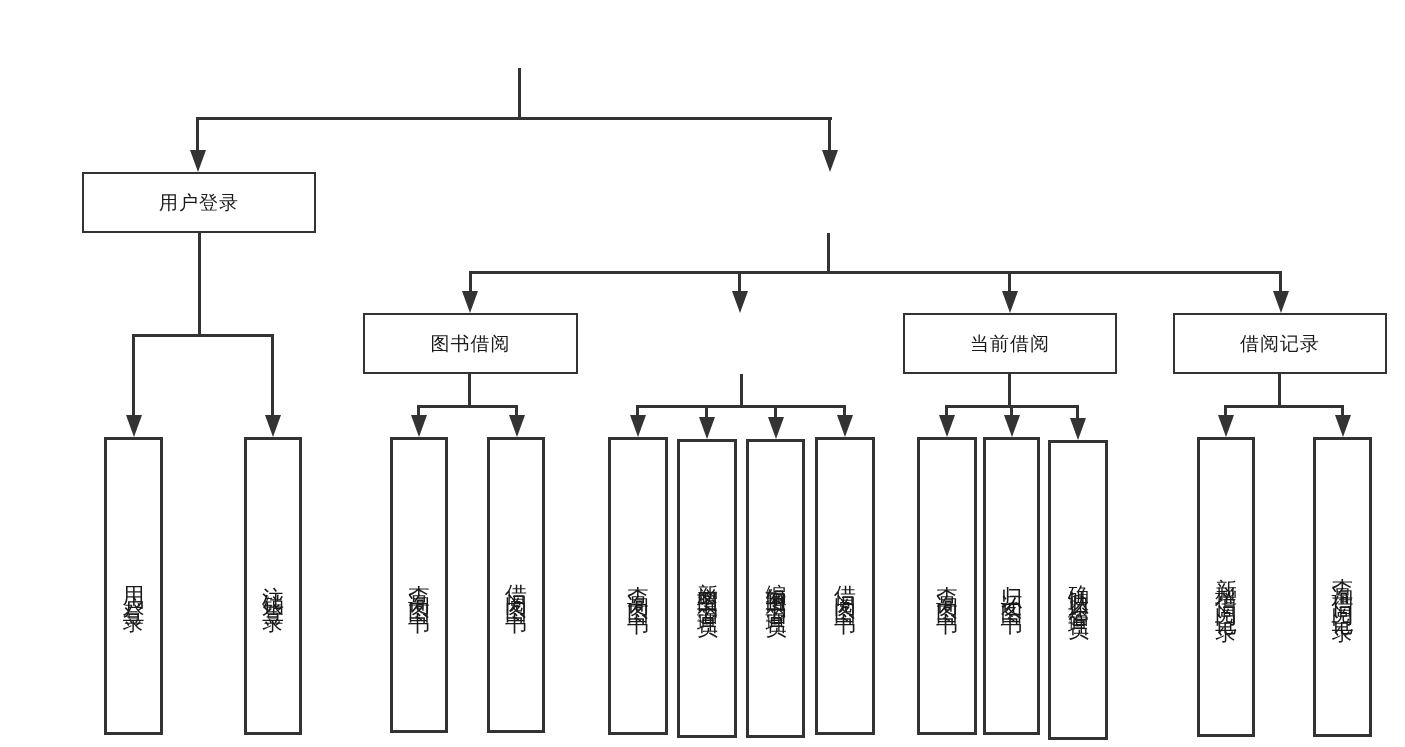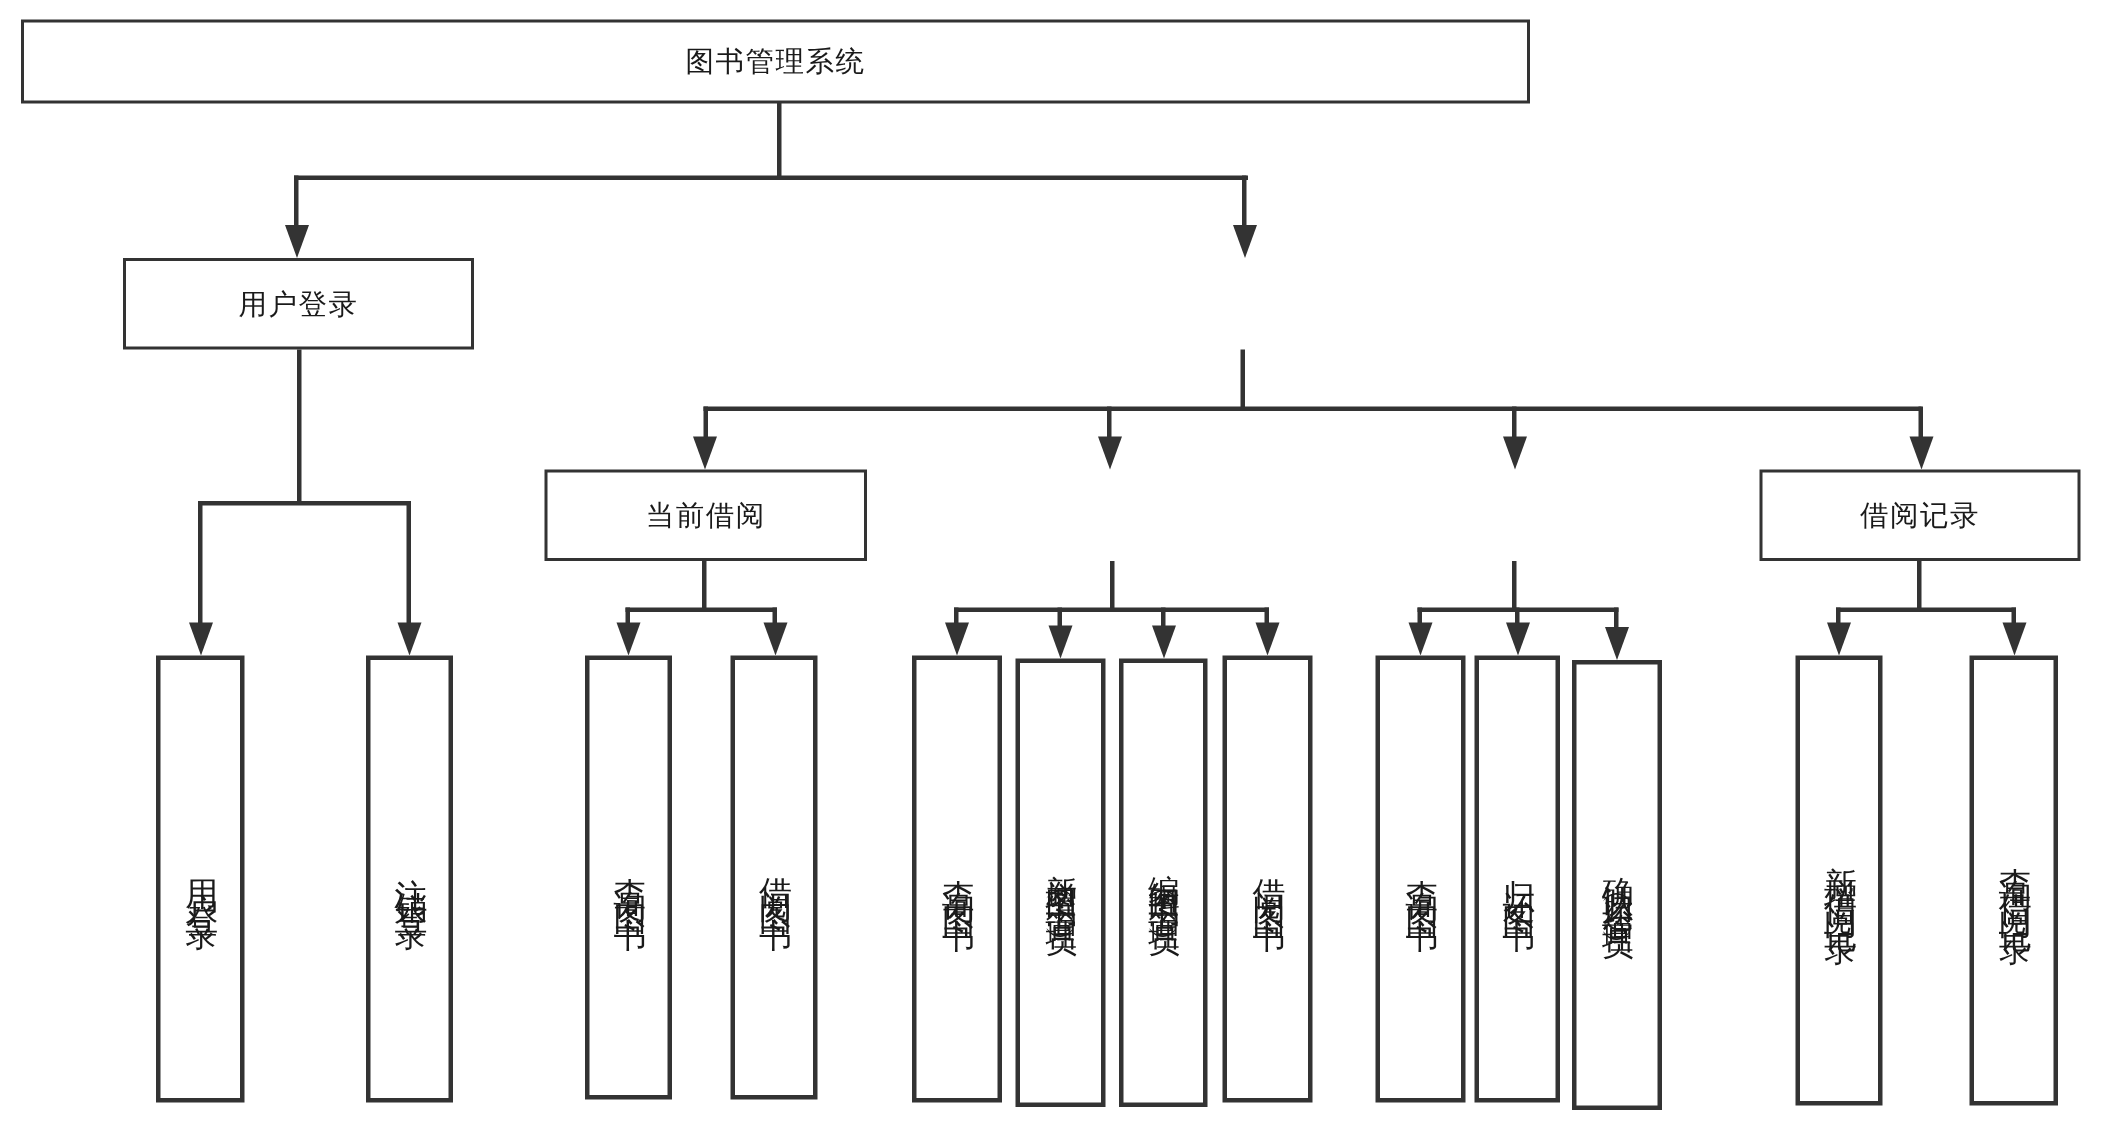--- a/index.html
+++ b/index.html
@@ -32,21 +32,20 @@
     font-size:20px;line-height:1.1;letter-spacing:0.5px;
     color:#9a9a9a;white-space:nowrap;opacity:0.92;
   }
   .watermark .accent{color:#c98983;}
 </style>
 </head>
 <body>
 
 <div class="canvas">
 
-  <div class="box hbox" style="left:14px;top:13px;width:1006px;height:56px;">图书管理系统</div>
 
   <div class="vline" style="left:518px;top:68px;height:51px;"></div>
   <div class="hline" style="left:196px;top:117px;width:636px;"></div>
   <div class="vline" style="left:196px;top:117px;height:36px;"></div>
   <div class="arrow" style="left:190px;top:150px;"></div>
   <div class="vline" style="left:828px;top:117px;height:36px;"></div>
   <div class="arrow" style="left:822px;top:150px;"></div>
 
   <div class="box hbox" style="left:82px;top:172px;width:234px;height:61px;">用户登录</div>
 
@@ -61,21 +60,22 @@
   <div class="hline" style="left:469px;top:271px;width:812px;"></div>
   <div class="vline" style="left:469px;top:271px;height:24px;"></div>
   <div class="arrow" style="left:462px;top:291px;"></div>
   <div class="vline" style="left:738px;top:271px;height:24px;"></div>
   <div class="arrow" style="left:732px;top:291px;"></div>
   <div class="vline" style="left:1008px;top:271px;height:24px;"></div>
   <div class="arrow" style="left:1002px;top:291px;"></div>
   <div class="vline" style="left:1279px;top:271px;height:24px;"></div>
   <div class="arrow" style="left:1273px;top:291px;"></div>
 
-  <div class="box hbox" style="left:363px;top:313px;width:215px;height:61px;">当前借阅</div>
+  <div class="box hbox" style="left:363px;top:313px;width:215px;height:61px;">图书借阅</div>
+  <div class="box hbox" style="left:903px;top:313px;width:214px;height:61px;">当前借阅</div>
   <div class="box hbox" style="left:1173px;top:313px;width:214px;height:61px;">借阅记录</div>
 
   <div class="vline" style="left:468px;top:374px;height:33px;"></div>
   <div class="hline" style="left:417px;top:405px;width:101px;"></div>
   <div class="vline" style="left:417px;top:405px;height:13px;"></div>
   <div class="arrow" style="left:411px;top:415px;"></div>
   <div class="vline" style="left:515px;top:405px;height:13px;"></div>
   <div class="arrow" style="left:509px;top:415px;"></div>
 
   <div class="vline" style="left:740px;top:374px;height:33px;"></div>

